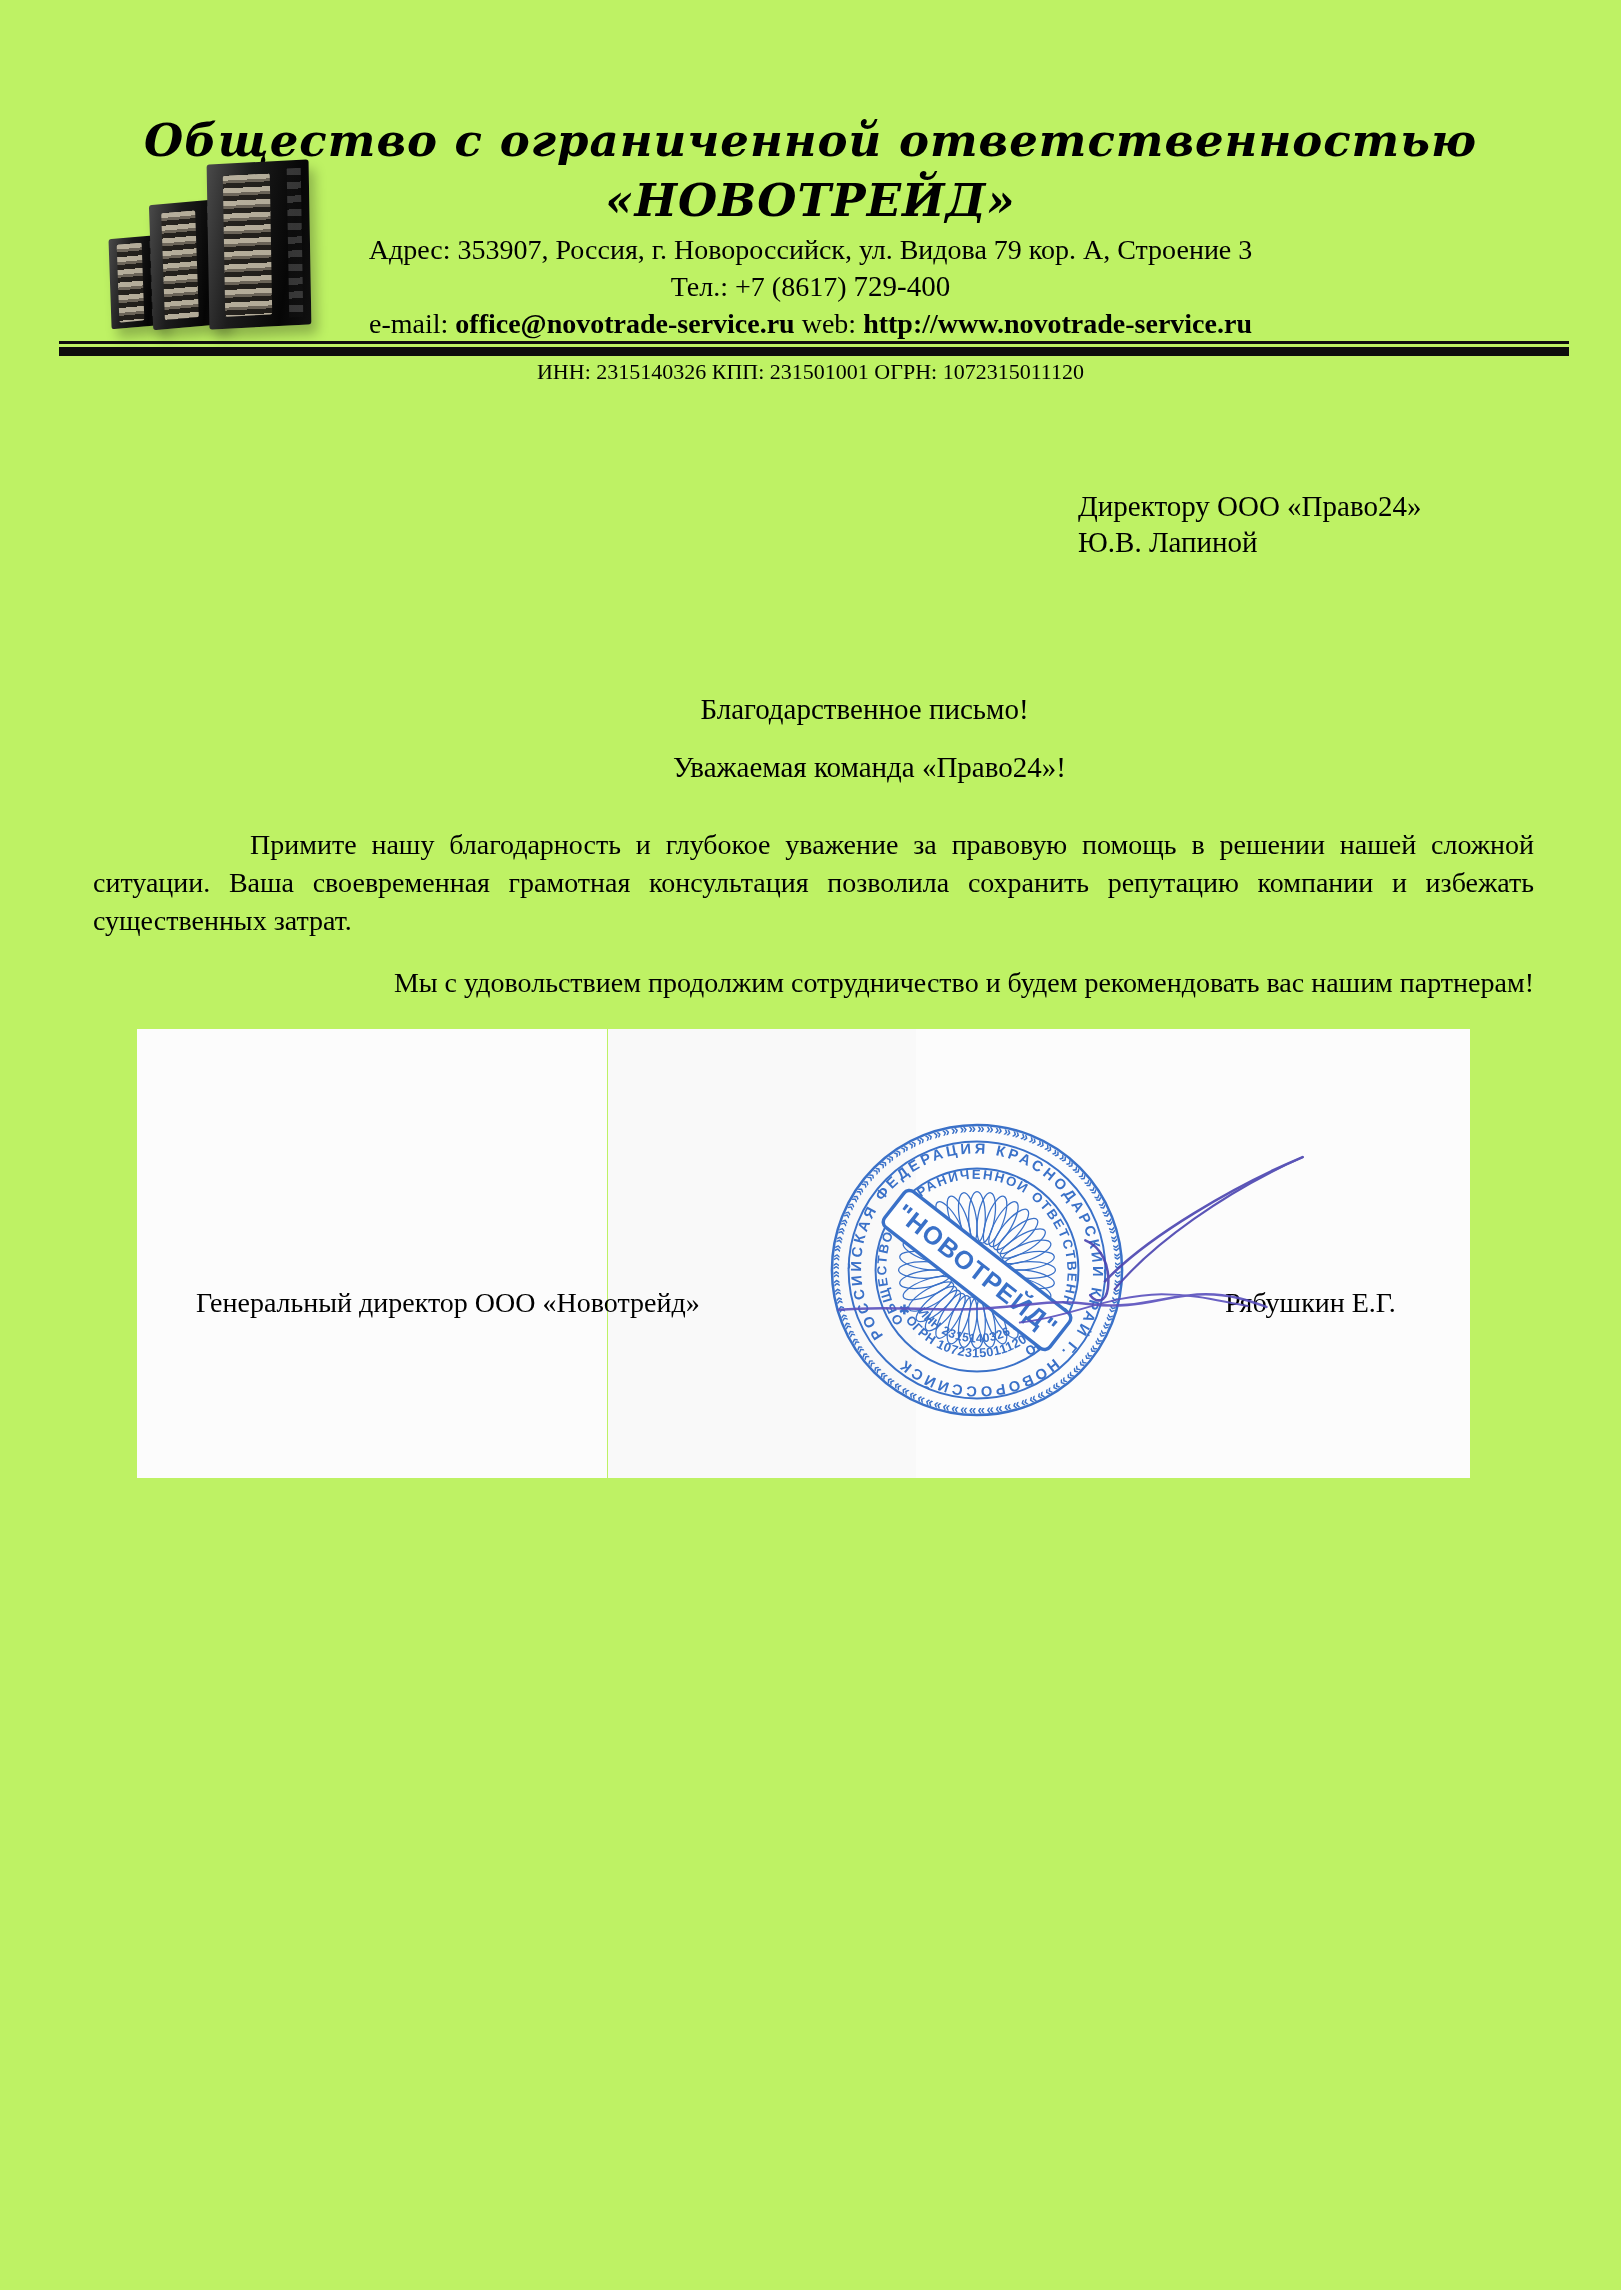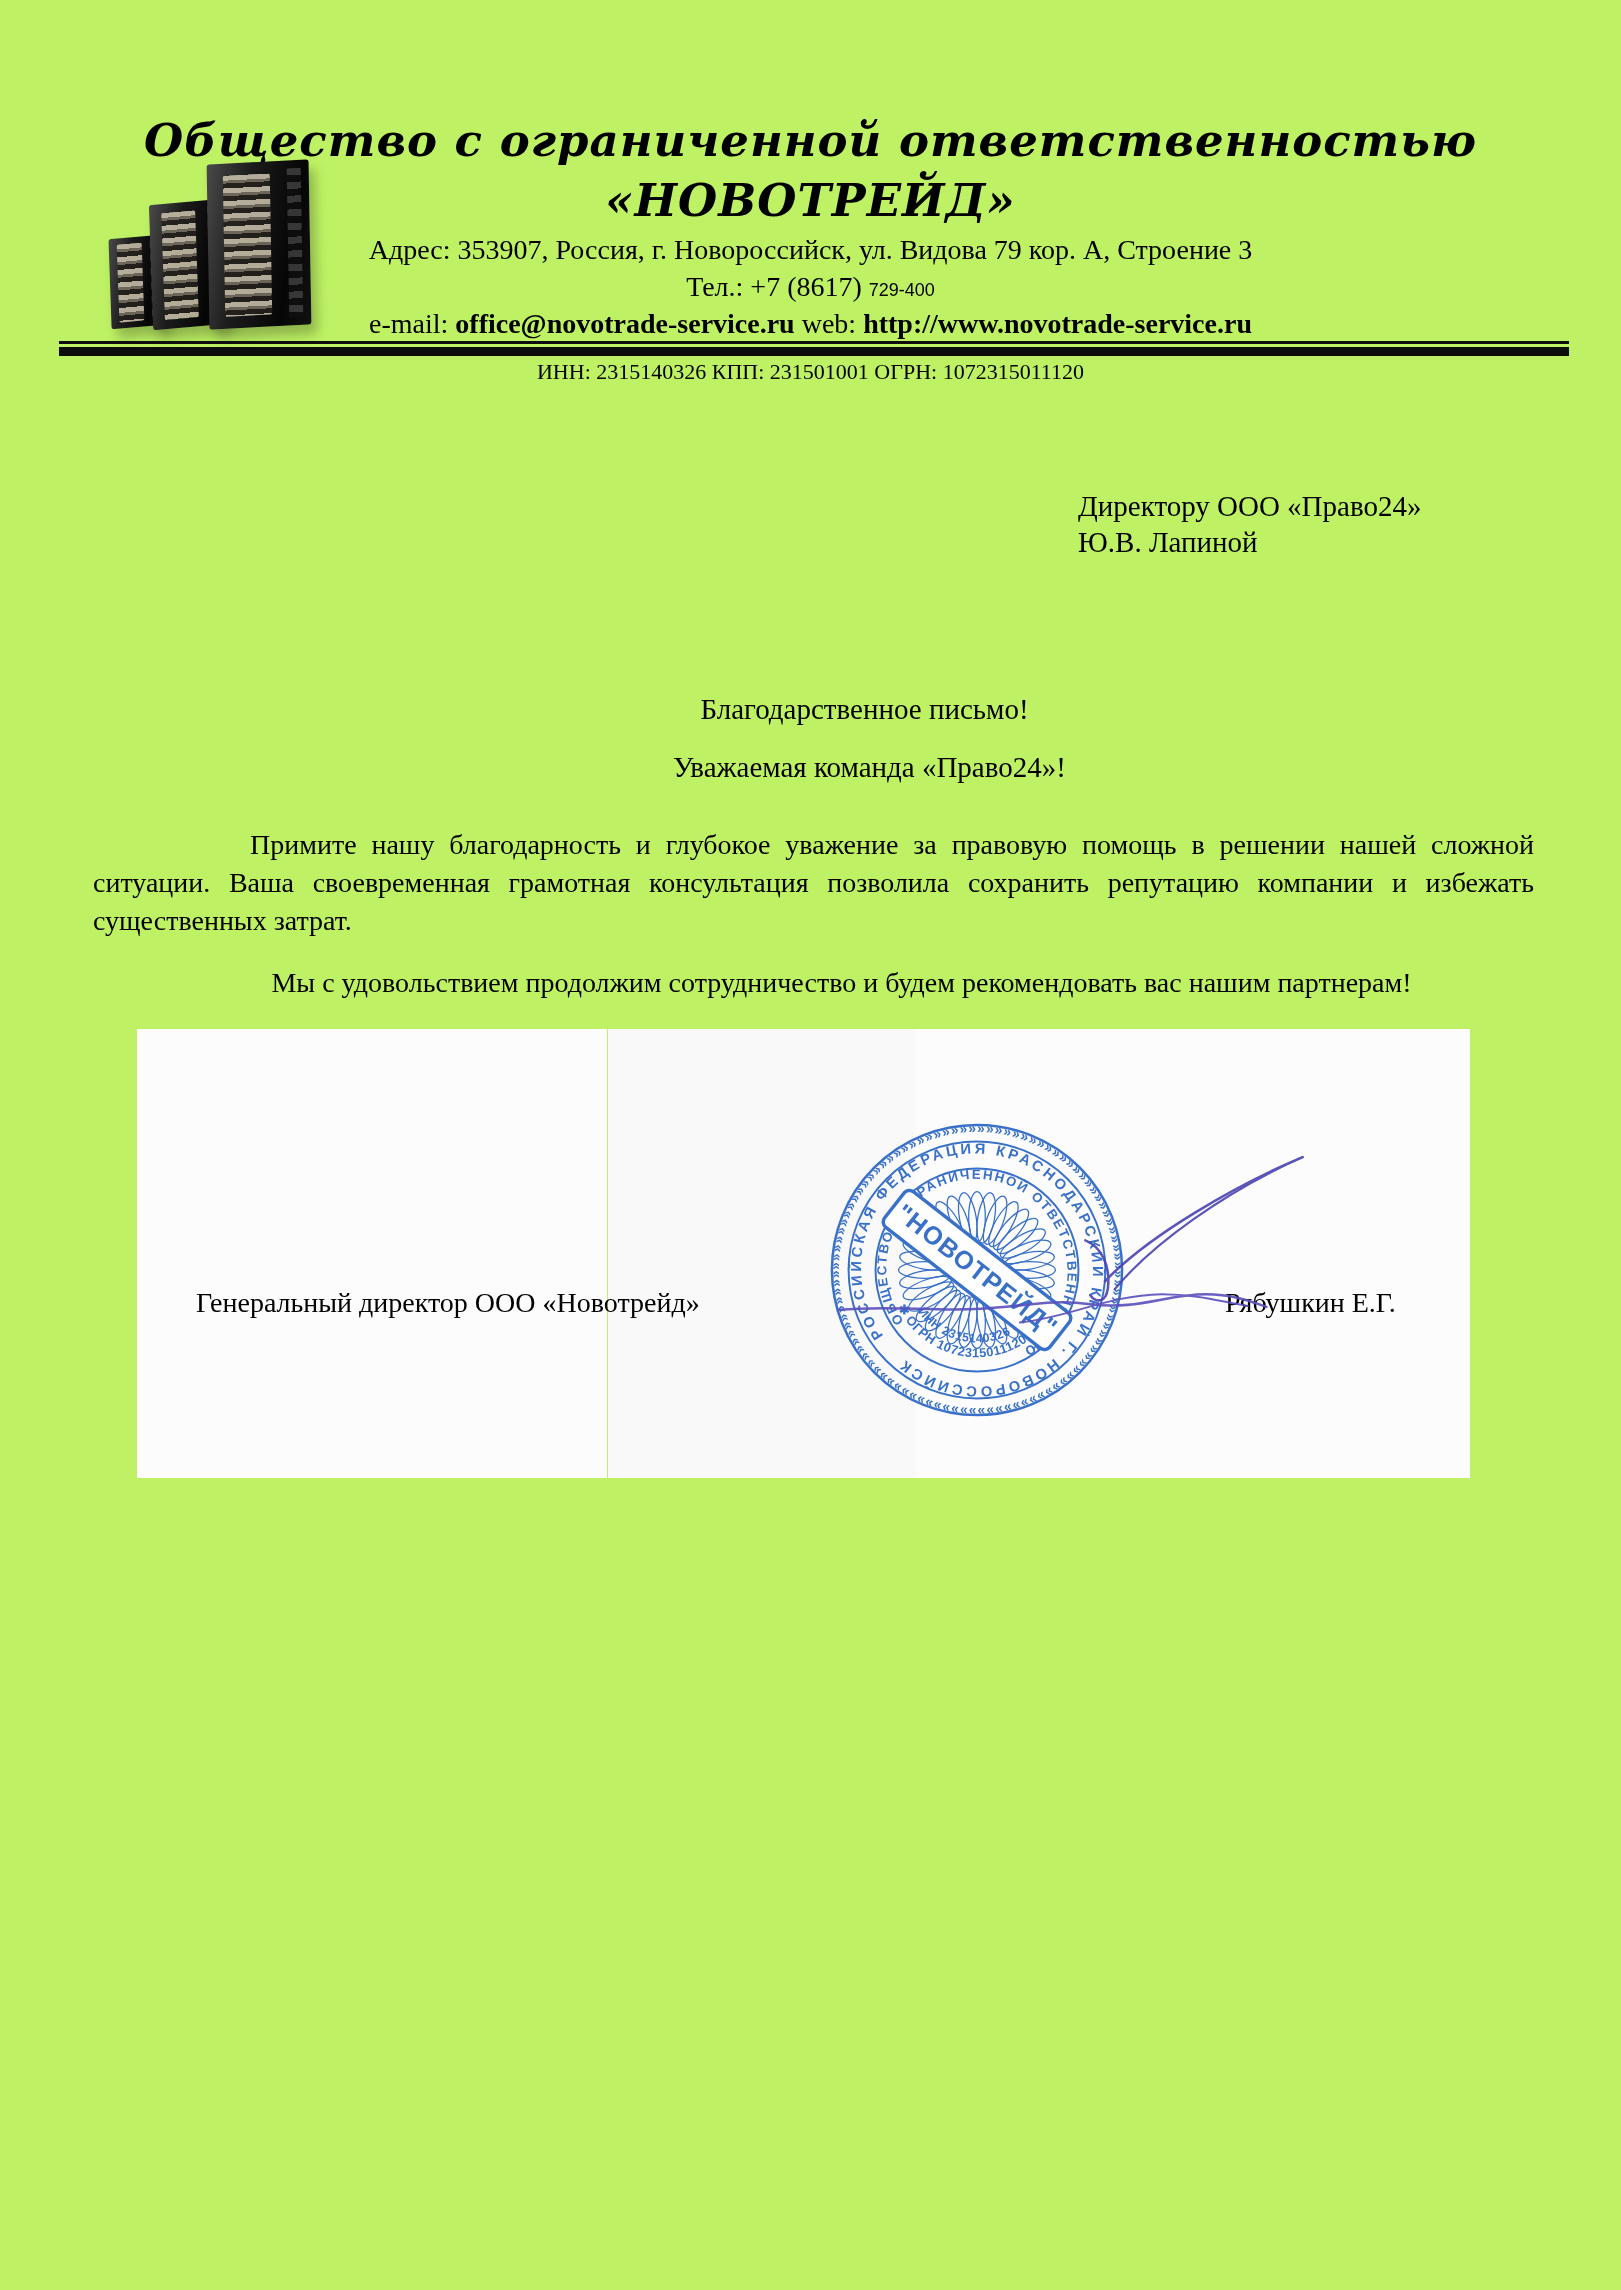--- a/index.html
+++ b/index.html
@@ -8,21 +8,21 @@
     font-family:"Liberation Serif",serif;color:#000;overflow:hidden;margin:0 auto;
   }
   .abs{position:absolute;}
   .centered{left:0;width:100%;text-align:center;}
 
   
   .lh-title{font-family:"DejaVu Serif",serif;font-weight:bold;font-style:italic;
             font-size:45px;letter-spacing:1px;line-height:55px;}
   .lh-line{font-size:28px;line-height:35px;}
   .lh-line b{font-weight:bold;}
-  .phone-digits{font-family:Liberation Sans, sans-serif;font-size:18px;}
+  .phone-digits{font-family:Liberation Serif, serif;font-size:29px;}
   .rule-thin{background:#0d0d0d;height:2.9px;left:59px;width:1510px;}
   .rule-thick{background:#0d0d0d;height:8.8px;left:59px;width:1510px;}
   .reg-line{font-size:22px;}
 
   
   .logo{left:110px;top:160px;width:191px;height:167px;}
   .tower{position:absolute;bottom:0;border-radius:2.9px;
          background:linear-gradient(100deg,#4a4a4a 0%,#1c1c1c 35%,#060606 75%,#111 100%);
          box-shadow:5.9px 9.8px 11.8px rgba(0,0,0,0.25);}
   .tower .panel{position:absolute;left:16%;top:7%;width:46%;height:86%;border-radius:2px;
@@ -33,21 +33,21 @@
   .tower.t1{left:0;width:53px;height:90px;transform:rotate(-2deg) skewY(-3deg);}
   .tower.t2{left:41px;width:74px;height:125px;transform:rotate(-2deg) skewY(-3deg);}
   .tower.t3{left:98px;width:102px;height:165px;transform:rotate(-1deg) skewY(-2deg);}
 
   
   .addressee{left:1078px;top:488px;font-size:29px;line-height:36px;}
   .doc-title{top:693px;font-size:29px;padding-left:54px;}
   .greeting{top:751px;font-size:29px;padding-left:59px;}
   .para{left:93px;width:1441px;font-size:28px;line-height:38px;text-align:justify;}
   .p1{top:826px;text-indent:157px;}
-  .p2{top:964px;text-align:center;margin-left:28px;}
+  .p2{top:964px;text-align:right;}
 
   
   .scan-band{top:1029px;height:449px;}
   .band-a{left:137px;width:470px;background:#fcfcfc;}
   .band-b{left:608px;width:309px;background:#f9f9f9;}
   .band-c{left:916px;width:554px;background:#fcfcfc;}
 
   .sig-row{top:1243px;font-size:28px;margin-top:44px;}
   .sig-pos{left:196px;}
   .sig-name{left:1225px;}

